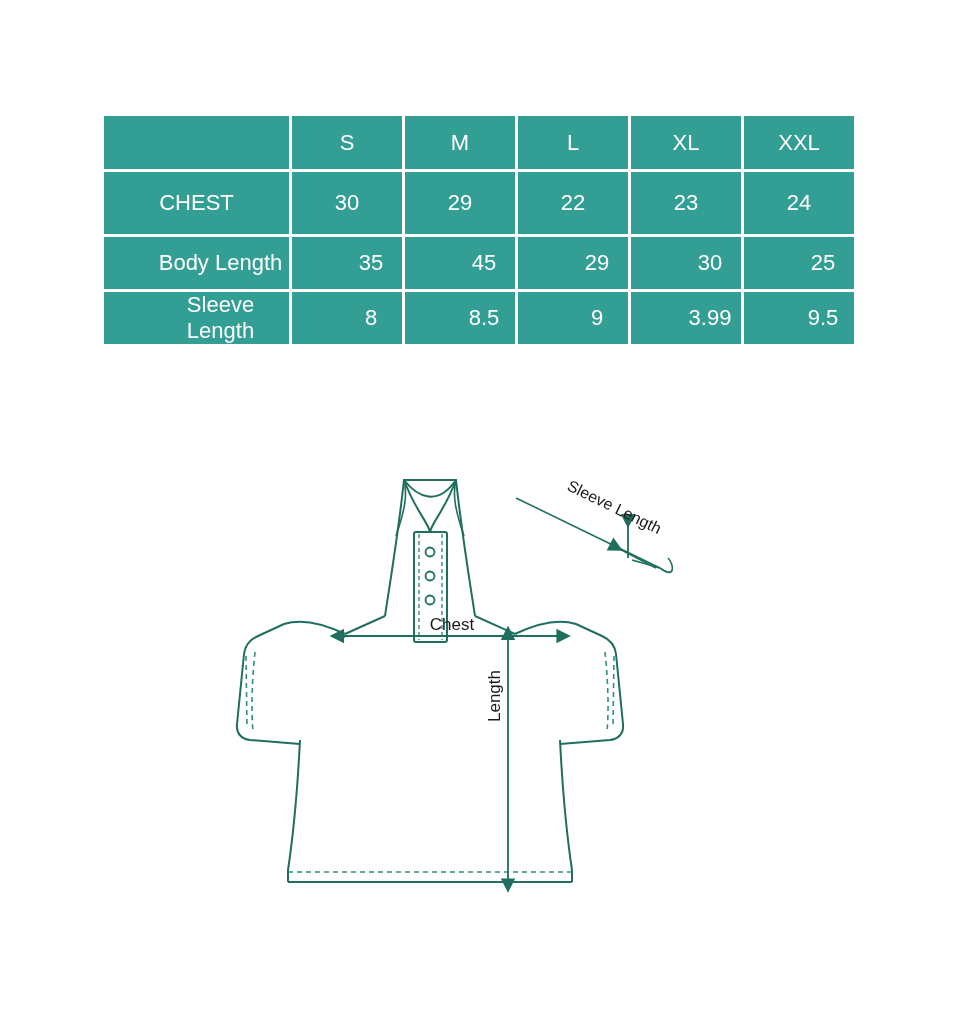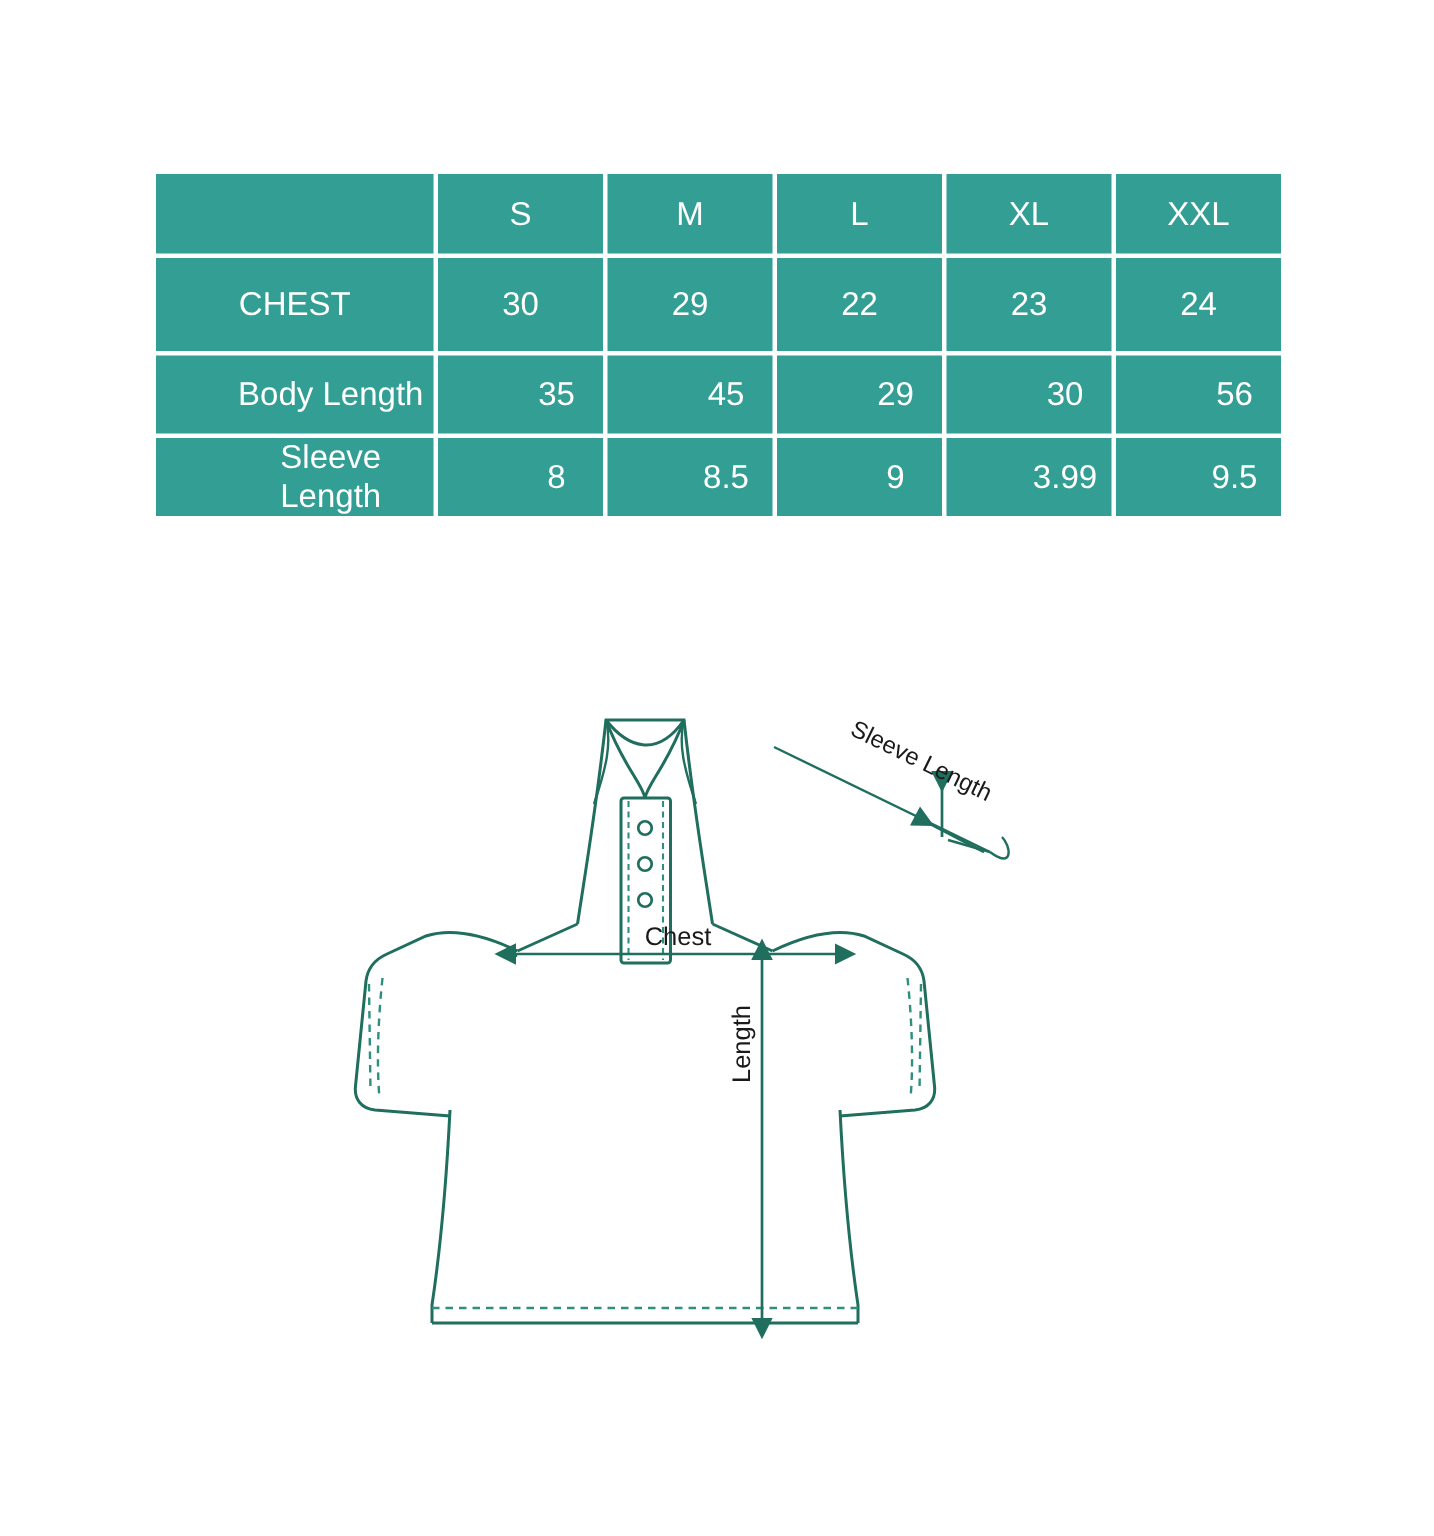--- a/index.html
+++ b/index.html
@@ -118,21 +118,21 @@
           <td>22</td>
           <td>23</td>
           <td>24</td>
         </tr>
         <tr class="data-row tight">
           <td class="row-label">Body Length</td>
           <td>35</td>
           <td>45</td>
           <td>29</td>
           <td>30</td>
-          <td>56</td>
+          <td>25</td>
         </tr>
         <tr class="data-row tight">
           <td class="row-label">Sleeve Length</td>
           <td>8</td>
           <td>8.5</td>
           <td>9</td>
           <td>3.99</td>
           <td>9.5</td>
         </tr>
       </tbody>

